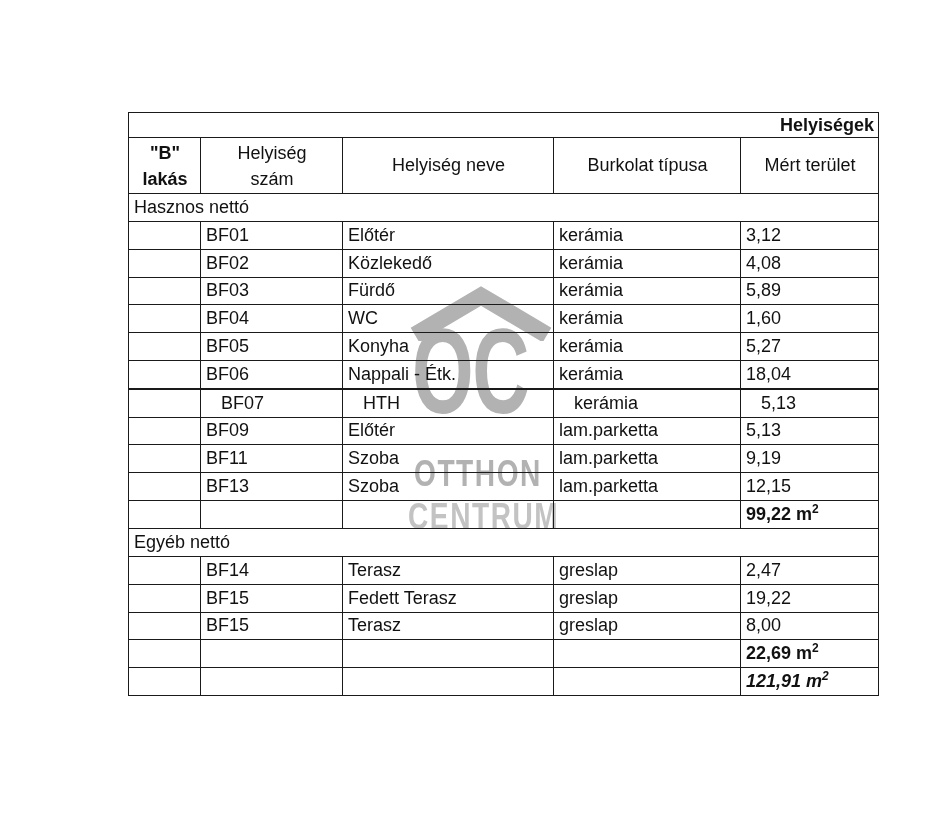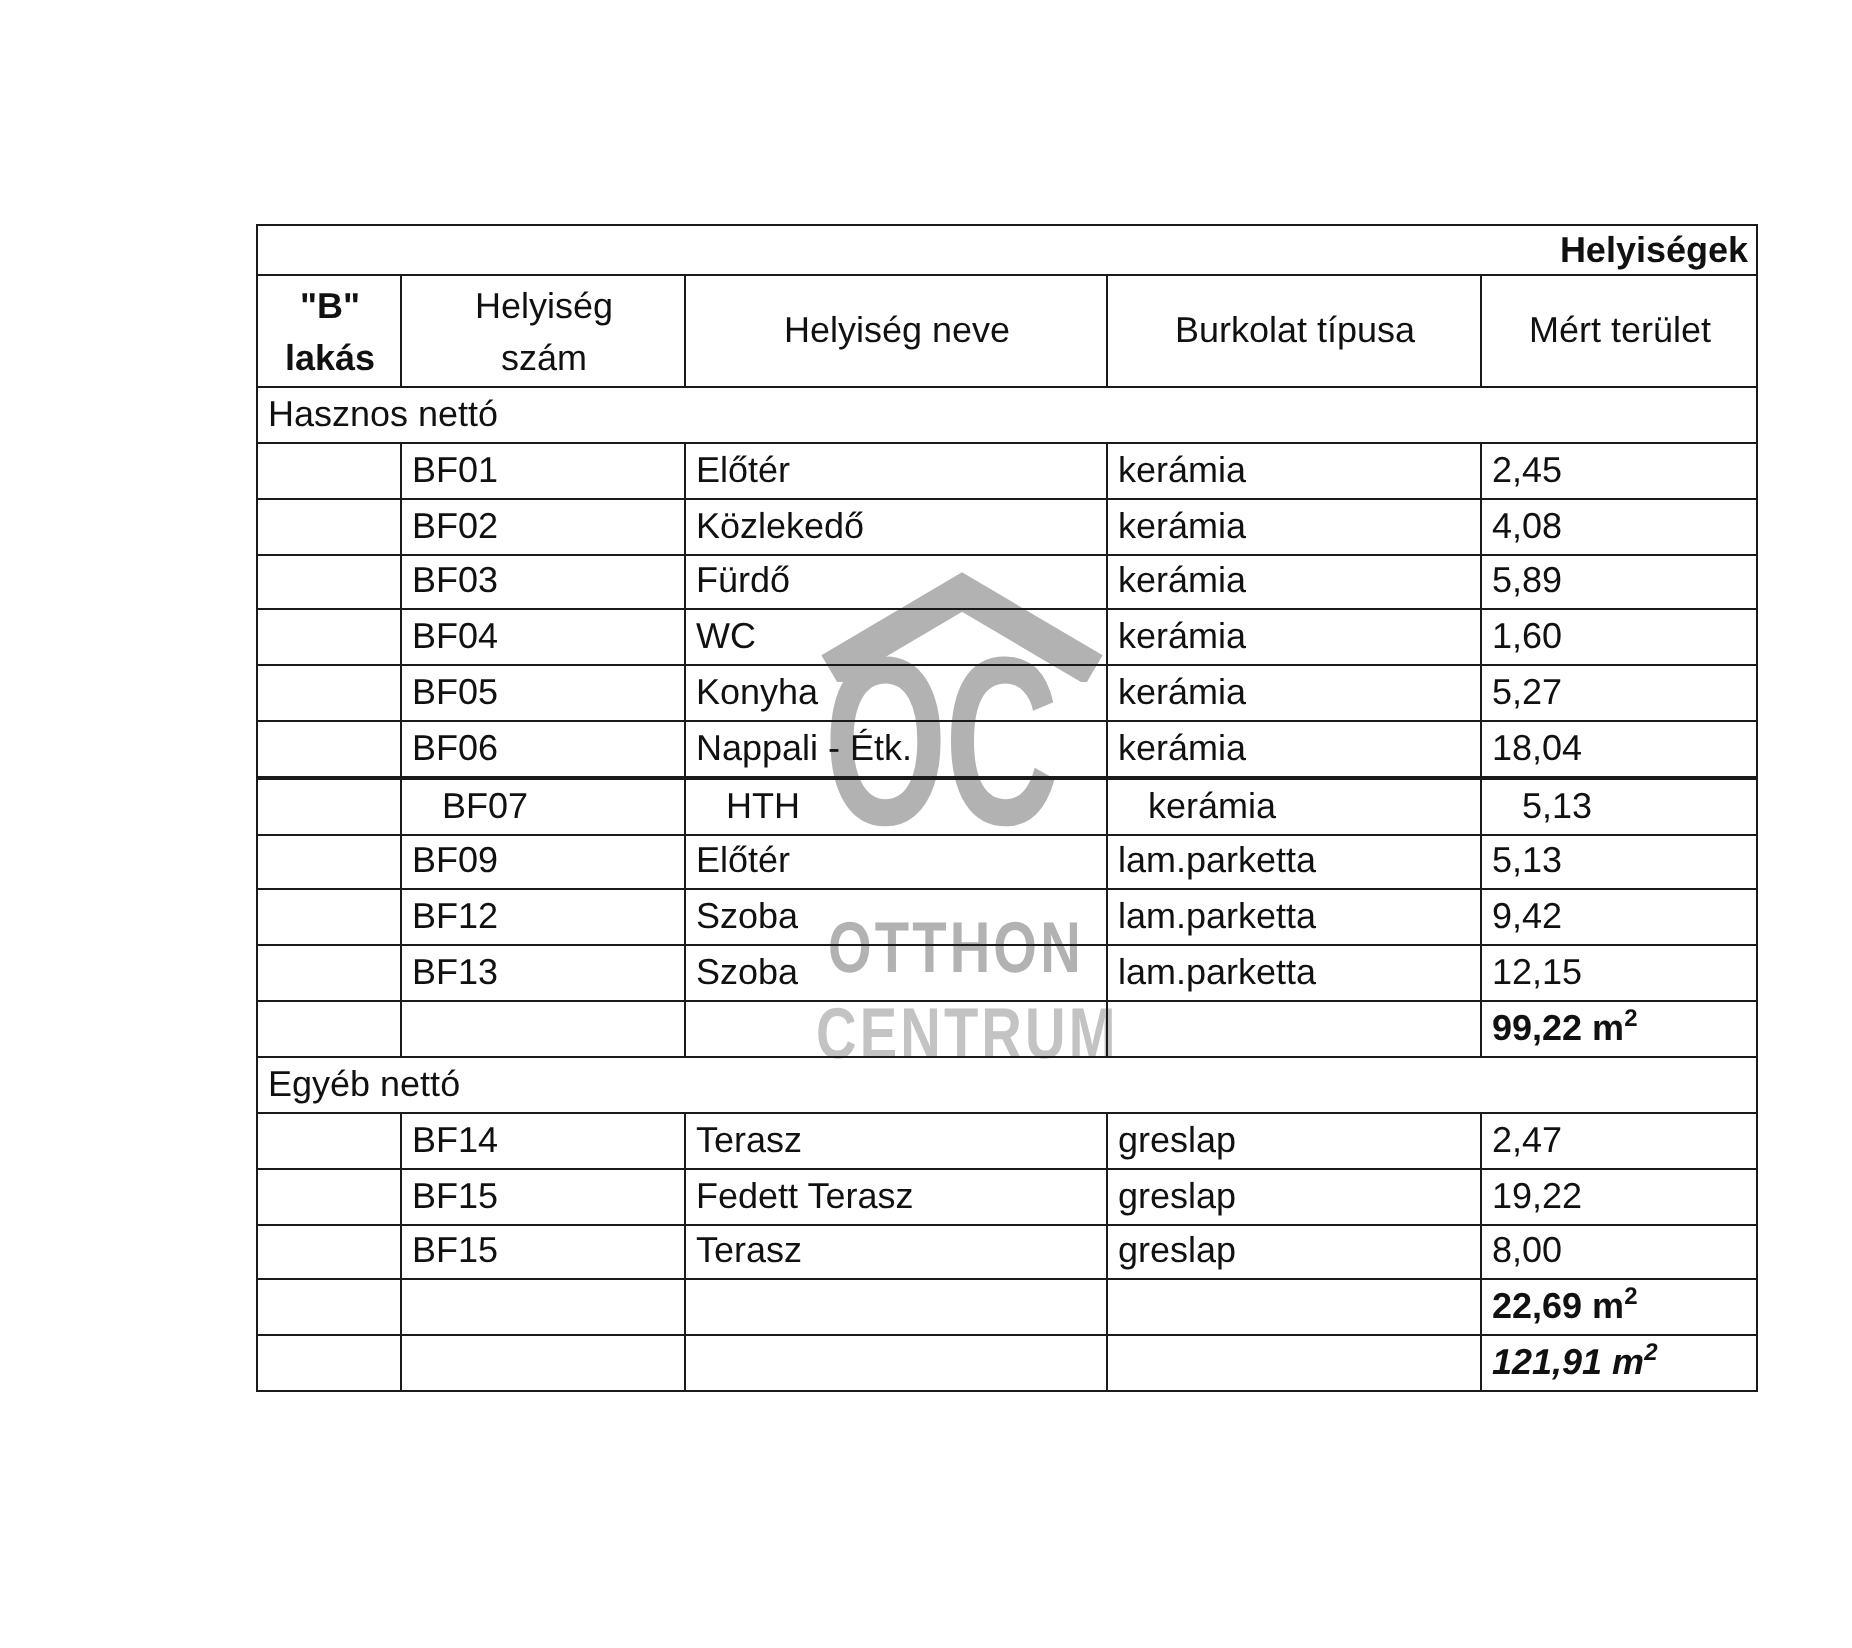--- a/index.html
+++ b/index.html
@@ -160,21 +160,21 @@
         <td colspan="5">Hasznos nettó</td>
       </tr>
     </tbody>
 
     <tbody>
         <tr class="data-row">
           <td></td>
           <td>BF01</td>
           <td>Előtér</td>
           <td>kerámia</td>
-          <td>2,45</td>
+          <td>3,12</td>
         </tr>
         <tr class="data-row">
           <td></td>
           <td>BF02</td>
           <td>Közlekedő</td>
           <td>kerámia</td>
           <td>4,08</td>
         </tr>
         <tr class="data-row">
           <td></td>
@@ -213,24 +213,24 @@
         </tr>
         <tr class="data-row">
           <td></td>
           <td>BF09</td>
           <td>Előtér</td>
           <td>lam.parketta</td>
           <td>5,13</td>
         </tr>
         <tr class="data-row">
           <td></td>
-          <td>BF12</td>
+          <td>BF11</td>
           <td>Szoba</td>
           <td>lam.parketta</td>
-          <td>9,42</td>
+          <td>9,19</td>
         </tr>
         <tr class="data-row">
           <td></td>
           <td>BF13</td>
           <td>Szoba</td>
           <td>lam.parketta</td>
           <td>12,15</td>
         </tr>
       </tbody>
 

